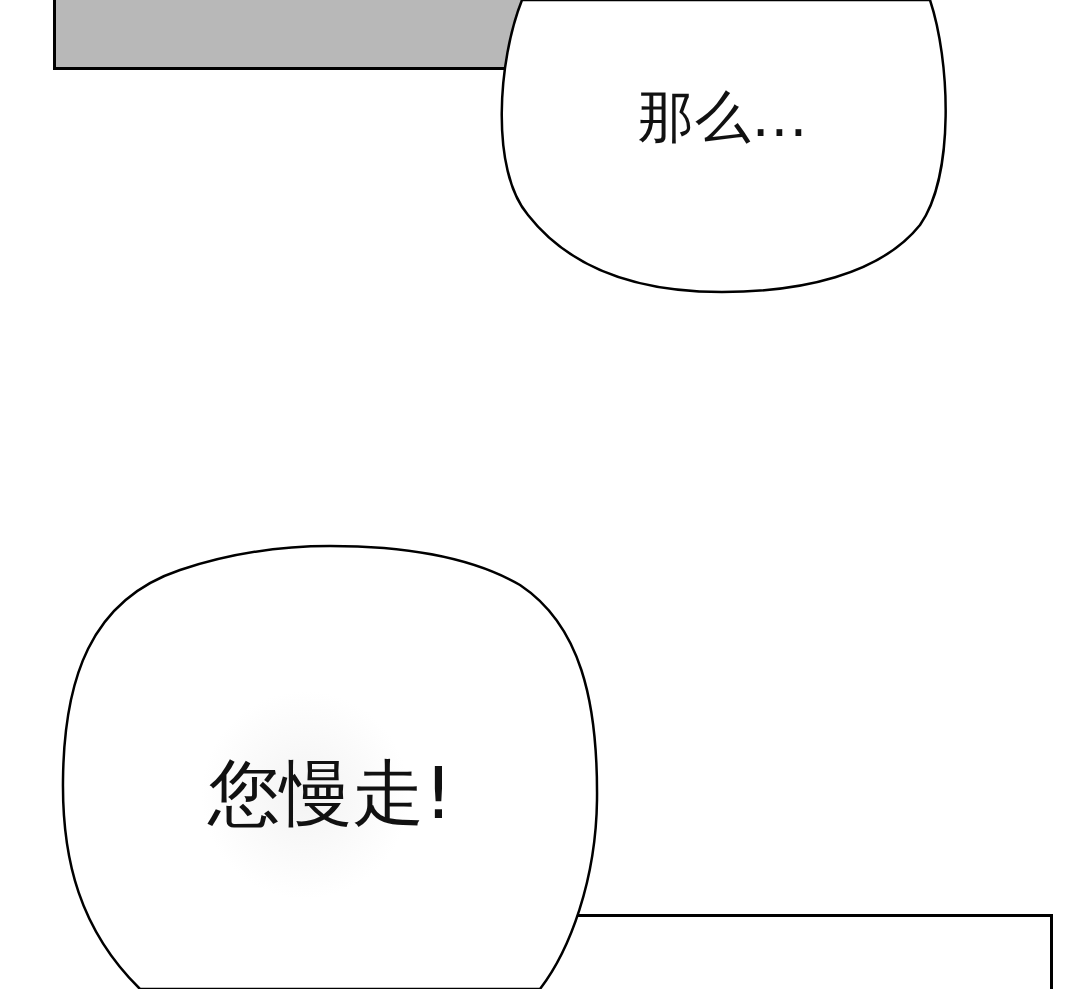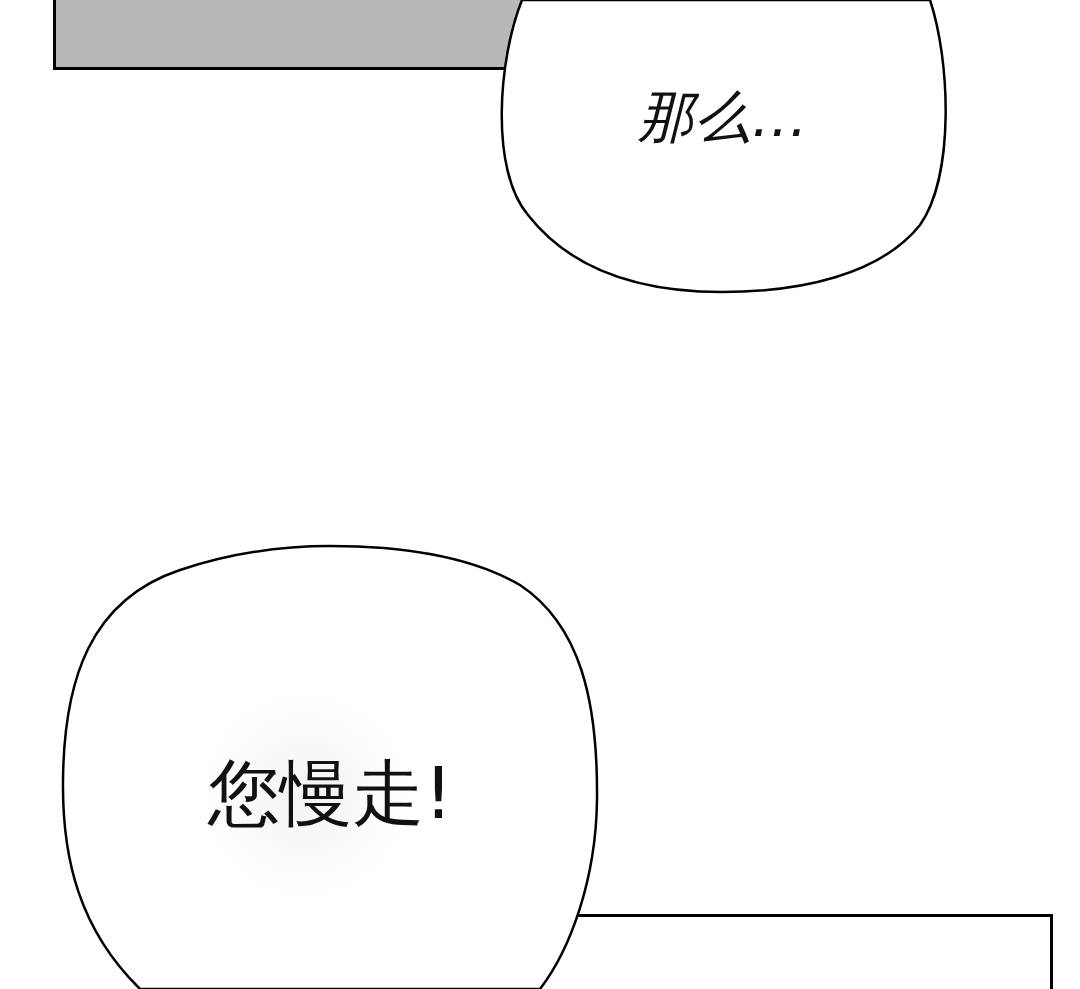--- a/index.html
+++ b/index.html
@@ -43,21 +43,20 @@
       white-space: nowrap;
       text-align: center;
     }
     .t1 {
       left: 500px;
       top: 82px;
       width: 446px;
       font-size: 56px;
       line-height: 70px;
       letter-spacing: 1px;
-      font-style: italic;
     }
     .t2 {
       left: 64px;
       top: 750px;
       width: 533px;
       font-size: 72px;
       line-height: 86px;
     }
     .glow {
       position: absolute;

